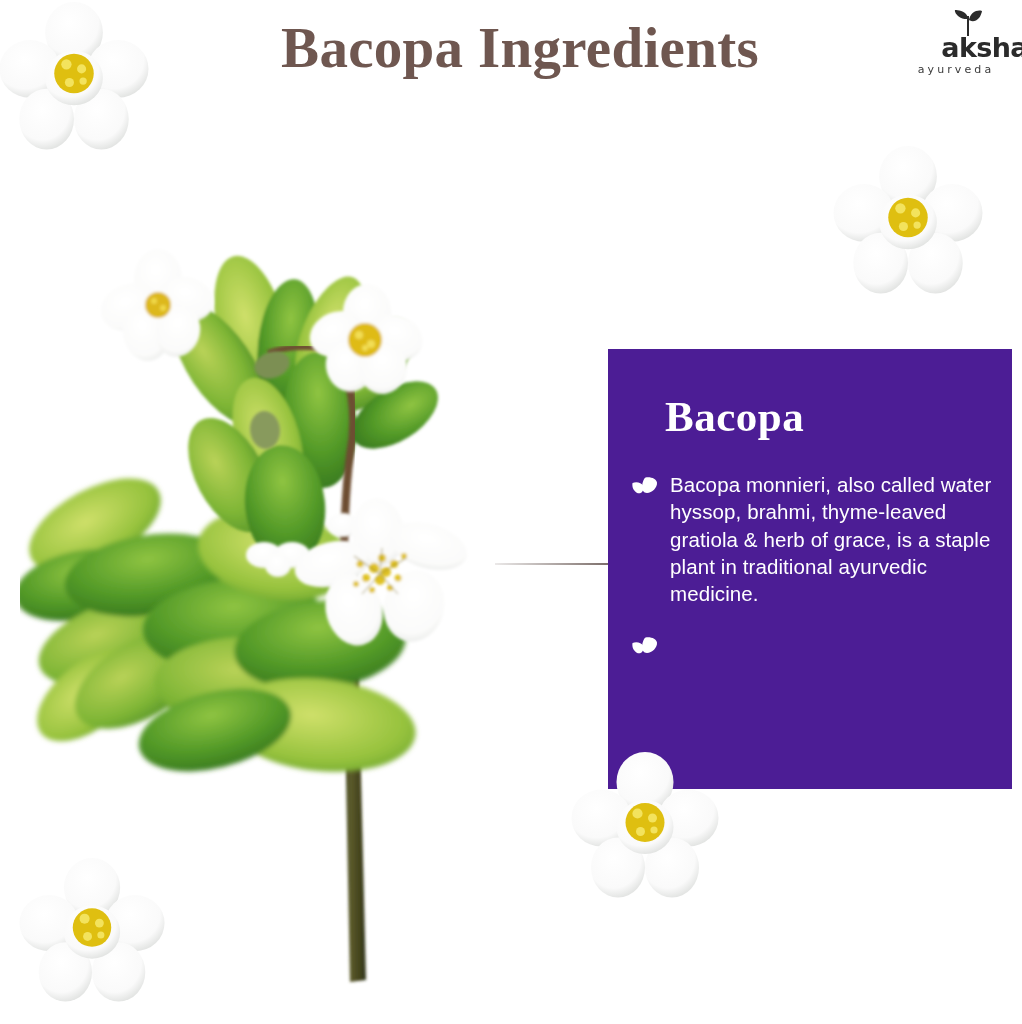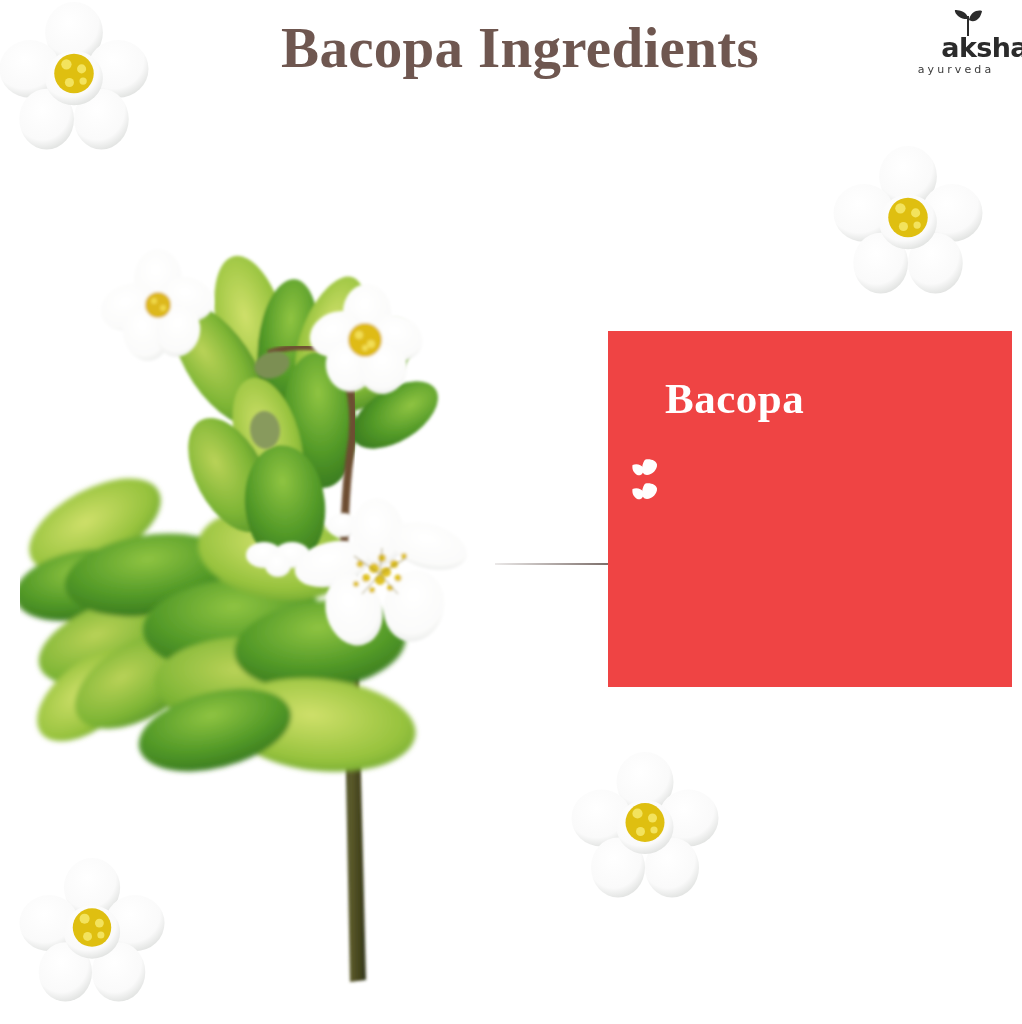--- a/index.html
+++ b/index.html
@@ -70,24 +70,24 @@
     font-family: "DejaVu Sans", sans-serif;
     font-size: 11px;
     color: #3a3a3a;
     letter-spacing: 3.1px;
   }
 
   
   .info-panel {
     position: absolute;
     left: 608px;
-    top: 331px;
+    top: 349px;
     width: 404px;
-    height: 356px;
-    background: #ef4444;
+    height: 440px;
+    background: #4c1d95;
   }
   .panel-heading {
     position: absolute;
     left: 57px;
     top: 46px;
     font-family: "Liberation Serif", serif;
     font-weight: bold;
     font-size: 43px;
     line-height: 1;
     color: #ffffff;
@@ -322,20 +322,21 @@
   <div class="info-panel">
     <div class="panel-heading">Bacopa</div>
     <div class="bullet-list">
       <div class="bullet-item">
         <span class="bullet-icon">
           <svg viewBox="0 0 26 20">
             <path d="M13.5 1.5 C19 0.5, 24.5 3, 25 6.5 C25.5 11.5, 20 17, 15 17 C11.5 17, 9.5 13.5, 10 10 C10.5 5.5, 12 2.5, 13.5 1.5 Z" fill="#ffffff"></path>
             <path d="M0.5 7 C4.5 5.5, 9.5 6.5, 11 10 C12.2 12.8, 10.8 16.5, 8 17.2 C4.5 18, 1 14, 0.5 10.5 C0.3 9, 0.3 7.8, 0.5 7 Z" fill="#ffffff"></path>
           </svg>
         </span>
+        <span class="bullet-text">Bacopa monnieri, also called water hyssop, brahmi, thyme-leaved gratiola &amp; herb of grace, is a staple plant in traditional ayurvedic medicine.</span>
       </div>
       <div class="bullet-item">
         <span class="bullet-icon">
           <svg viewBox="0 0 26 20">
             <path d="M13.5 1.5 C19 0.5, 24.5 3, 25 6.5 C25.5 11.5, 20 17, 15 17 C11.5 17, 9.5 13.5, 10 10 C10.5 5.5, 12 2.5, 13.5 1.5 Z" fill="#ffffff"></path>
             <path d="M0.5 7 C4.5 5.5, 9.5 6.5, 11 10 C12.2 12.8, 10.8 16.5, 8 17.2 C4.5 18, 1 14, 0.5 10.5 C0.3 9, 0.3 7.8, 0.5 7 Z" fill="#ffffff"></path>
           </svg>
         </span>
       </div>
     </div>

